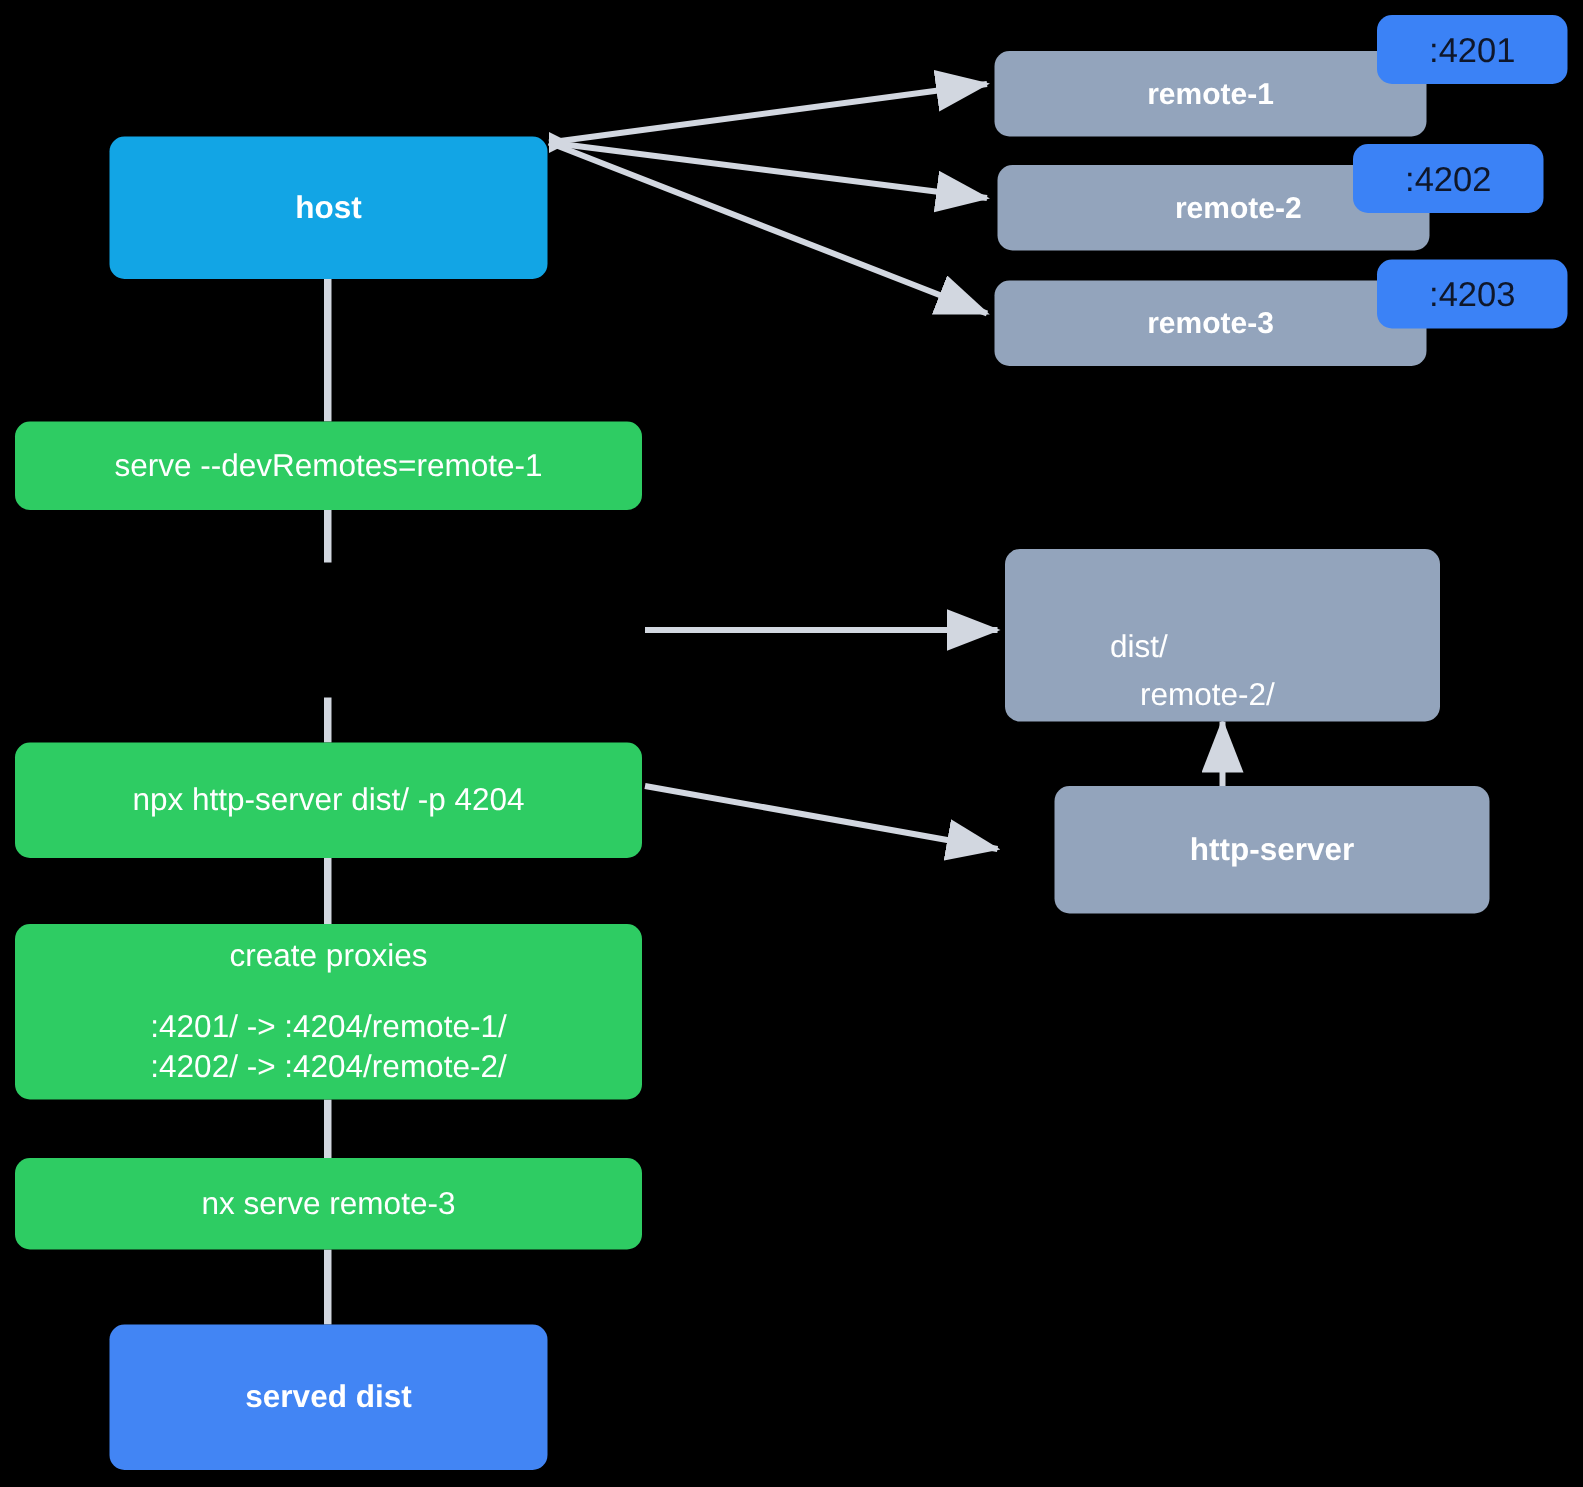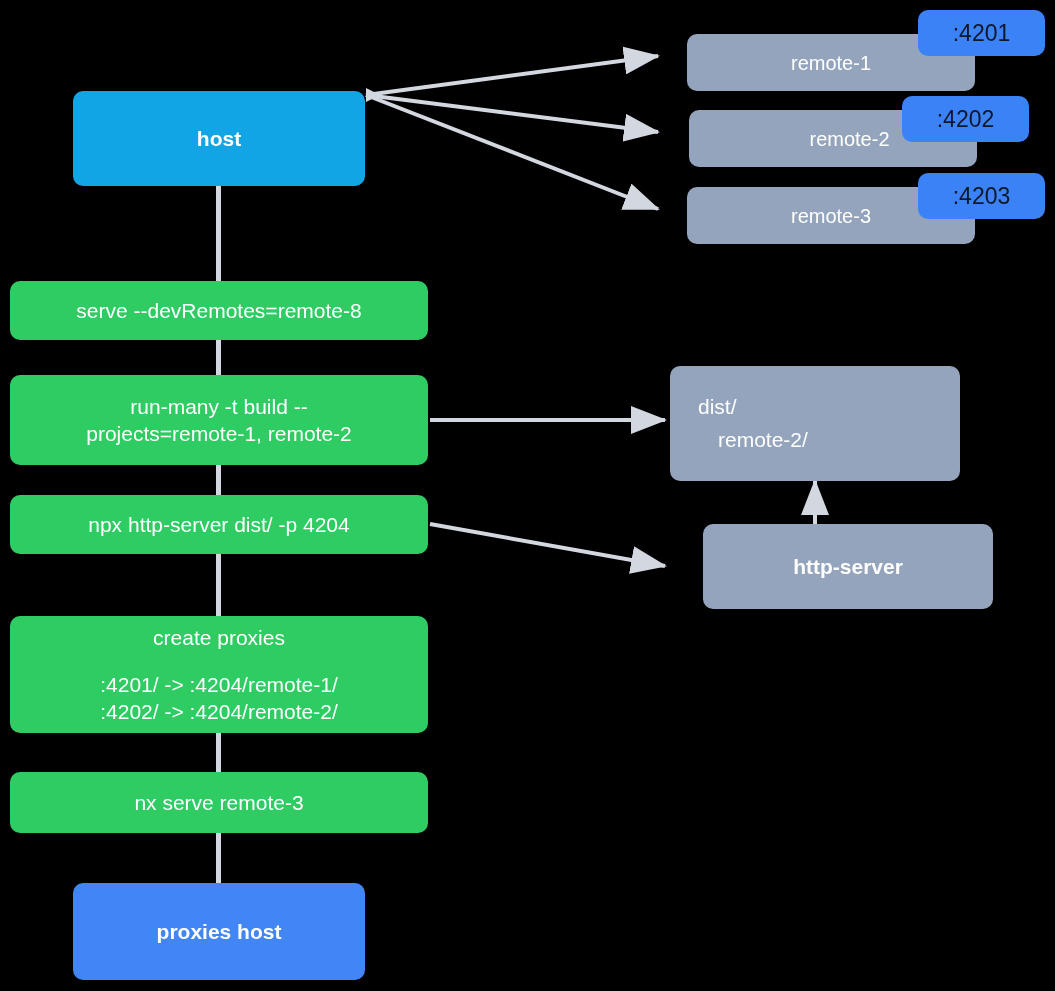--- a/index.html
+++ b/index.html
@@ -37,24 +37,23 @@
     font-size: 21px;
     margin-top: 43px;
   }
   .node-served-host {
     background: #4285f4;
     font-weight: bold;
     font-size: 21px;
   }
   .node-remote {
     background: #93a4bc;
-    font-weight: normal;
+    font-weight: bold;
     font-size: 20px;
     z-index: 3;
-    margin-left: 24px;
   }
   .node-grey {
     background: #93a4bc;
     font-weight: normal;
     font-size: 21px;
   }
   .node-grey-bold {
     background: #93a4bc;
     font-weight: bold;
     font-size: 21px;
@@ -178,48 +177,44 @@
   </div>
 
   <div class="node node-remote" style="left:663px; top:187px; width:288px; height:57px;">
     <span>remote-3</span>
   </div>
   <div class="badge" style="left:918px; top:173px; width:127px; height:46px;">
     <span>:4203</span>
   </div>
 
   <div class="node node-cmd" style="left:10px; top:281px; width:418px; height:59px;">
-    <span class="cmd-line">serve --devRemotes=remote-8</span>
-  </div>
-
-  <div class="node node-cmd" style="left:10px; top:375px; width:418px; height:90px;">
-    <span class="cmd-line">run-many -t build --</span>
-    <span class="cmd-line">projects=remote-1, remote-2</span>
-  </div>
-
-  <div class="node node-cmd" style="left:10px; top:495px; width:418px; height:59px;">
+    <span class="cmd-line">serve --devRemotes=remote-1</span>
+  </div>
+
+
+  <div class="node node-cmd" style="left:10px; top:495px; width:418px; height:77px;">
     <span class="cmd-line">npx http-server dist/ -p 4204</span>
   </div>
 
   <div class="node node-cmd" style="left:10px; top:616px; width:418px; height:117px;">
     <span class="cmd-line">create proxies</span>
     <span class="cmd-gap"></span>
     <span class="cmd-line">:4201/ -&gt; :4204/remote-1/</span>
     <span class="cmd-line">:4202/ -&gt; :4204/remote-2/</span>
   </div>
 
   <div class="node node-cmd" style="left:10px; top:772px; width:418px; height:61px;">
     <span class="cmd-line">nx serve remote-3</span>
   </div>
 
   <div class="node node-served-host" style="left:73px; top:883px; width:292px; height:97px;">
-    <span>proxies host</span>
-  </div>
-
-  <div class="node node-grey" style="left:670px; top:366px; width:290px; height:115px; align-items:flex-start; justify-content:center;">
+    <span>served dist</span>
+  </div>
+
+  <div class="node node-grey" style="left:670px; top:366px; width:290px; height:115px; align-items:flex-start; justify-content:flex-end;padding-left:42px;">
     <span class="dist-text">dist/</span>
     <span class="dist-text dist-indent">remote-2/</span>
   </div>
 
   <div class="node node-grey-bold" style="left:670px; top:524px; width:290px; height:85px;margin-left:33px;">
     <span>http-server</span>
   </div>
 
 </div>
 

